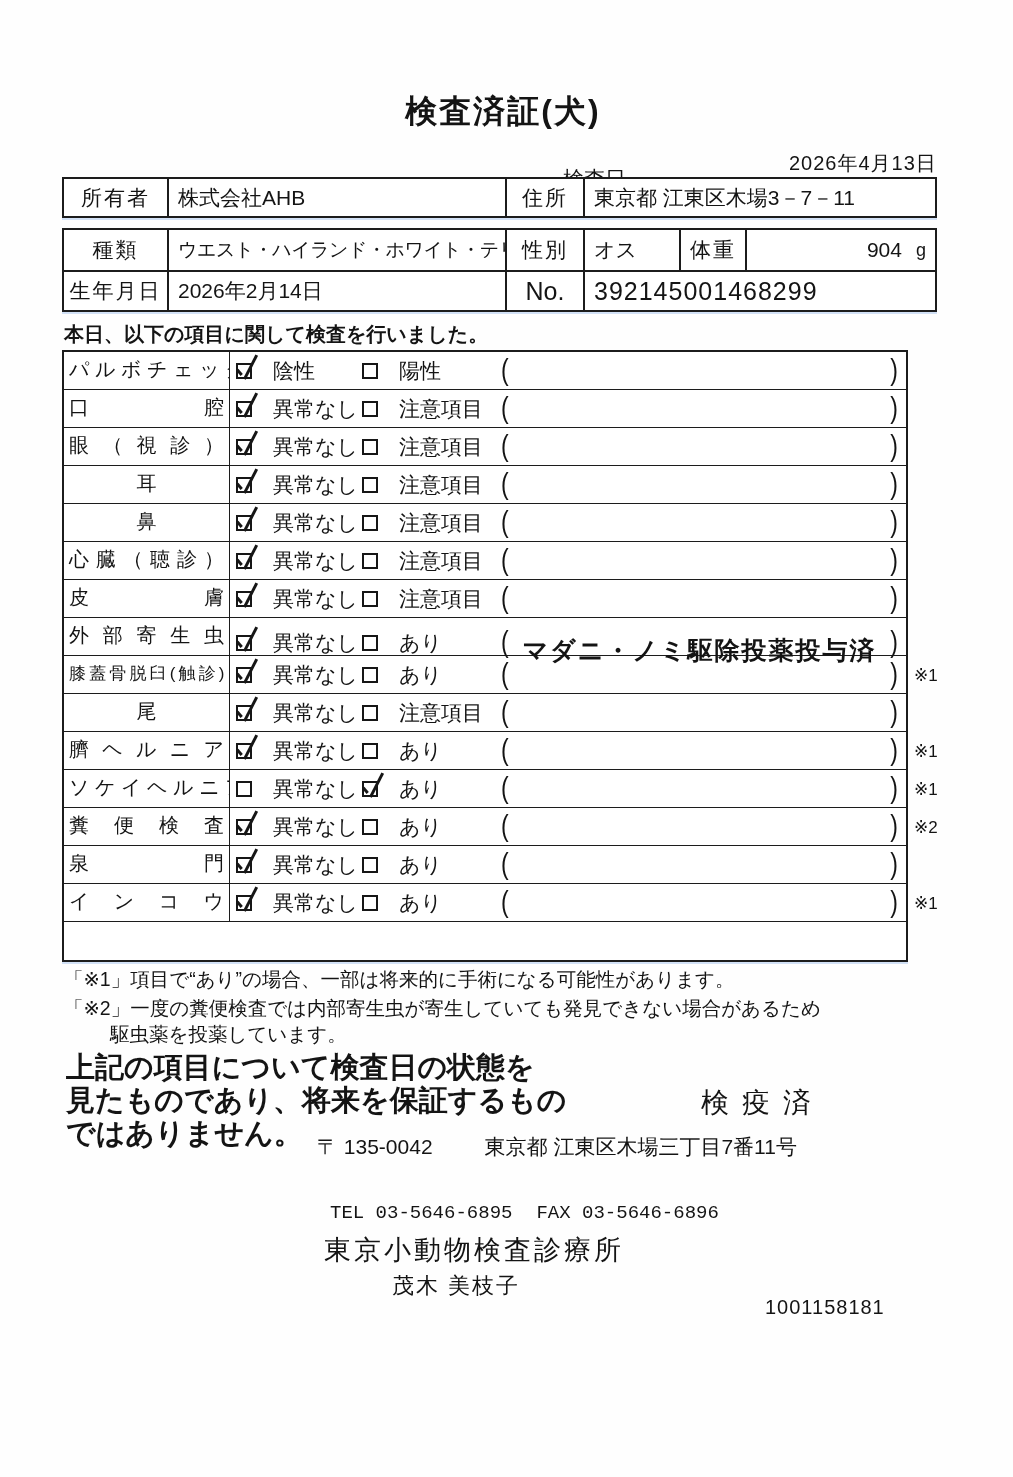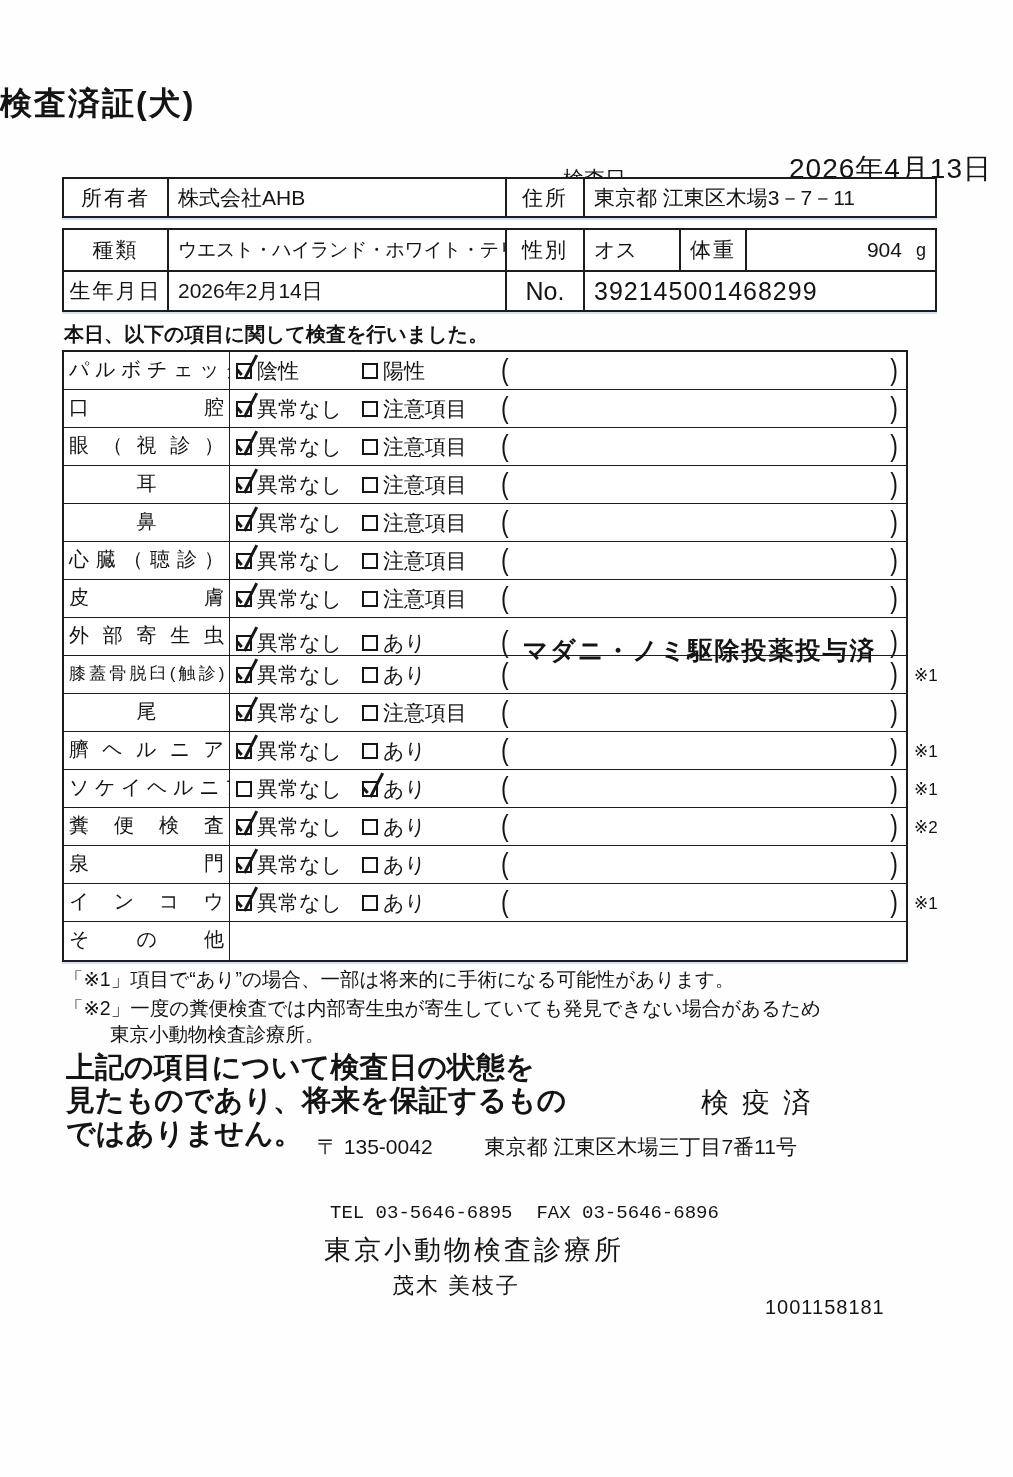--- a/index.html
+++ b/index.html
@@ -2,25 +2,25 @@
 <html><head>
 <meta charset="utf-8">
 <style>
   html,body{margin:0;padding:0;background:#9a9a9a;}
   .page{
     position:relative;width:1013px;height:1477px;background:#fefefe;
     font-family:"Liberation Sans","DejaVu Sans",sans-serif;color:#141414;
     margin:0 auto;overflow:hidden;
   }
   .title{
-    position:absolute;top:82px;left:0;width:990px;text-align:left;
-    font-size:32px;font-weight:bold;letter-spacing:2px;margin:0;
+    position:absolute;top:82px;left:0;width:990px;text-align:center;
+    font-size:32px;font-weight:bold;letter-spacing:2px;margin:8px;
   }
   .insp-label{position:absolute;top:150px;left:563px;font-size:21px;margin-top:15px;}
-  .insp-date{position:absolute;top:150px;left:789px;font-size:28px;letter-spacing:1px;}
+  .insp-date{position:absolute;top:150px;left:789px;font-size:20px;letter-spacing:1px;}
 
   .tbl{
     position:absolute;left:62px;width:875px;display:grid;
     border:2.5px solid #1c1c1c;box-sizing:border-box;background:#fff;
     box-shadow:0 2px 0 rgba(110,160,230,.30);
   }
   .tbl1{top:177px;grid-template-columns:103px 338px 78px 1fr;grid-auto-rows:37px;}
   .tbl2{top:228px;grid-template-columns:103px 338px 78px 96px 66px 1fr;grid-auto-rows:40px;}
   .cell{
     display:flex;align-items:center;box-sizing:border-box;font-size:21px;
@@ -47,21 +47,21 @@
   }
   .erow:last-child{border-bottom:none;}
   .item{
     border-right:1.6px solid #1c1c1c;box-sizing:border-box;
     padding:0 5px;font-size:20px;line-height:35px;
     text-align:justify;text-align-last:justify;overflow:hidden;white-space:nowrap;
   }
   .item.single{text-align:center;text-align-last:center;}
   .item.small{font-size:17px;letter-spacing:-0.5px;line-height:36px;}
   .opts{display:flex;align-items:center;padding-left:6px;overflow:visible;}
-  .opt{display:inline-flex;align-items:center;width:126px;flex:none;font-size:21px;gap:5px;overflow:visible;}
+  .opt{display:inline-flex;align-items:center;width:126px;flex:none;font-size:21px;gap:21px;overflow:visible;}
   .opt.opt2{width:139px;}
   .optlbl{white-space:nowrap;}
   .cb{
     width:16px;height:16px;border:2px solid #161616;position:relative;
     flex:none;box-sizing:border-box;background:#fff;
   }
   .cb.checked::after{
     content:"";position:absolute;left:5px;bottom:-2px;width:2.5px;height:27px;
     background:#161616;transform:rotate(27deg);transform-origin:bottom center;
   }
@@ -411,29 +411,28 @@
         </span>
         <span class="paren">
           <span class="po">(</span>
           <span class="pc-content"></span>
           <span class="pcl">)</span>
         </span>
       </div>
       <span class="note">※1</span>
     </div>
       <div class="erow">
-      <div class="item">そ の 他</div>
       <div class="opts"></div>
       <span class="note"></span>
     </div>
     </div>
 
   <div class="fn fn1">「※1」項目で“あり”の場合、一部は将来的に手術になる可能性があります。</div>
   <div class="fn fn2a">「※2」一度の糞便検査では内部寄生虫が寄生していても発見できない場合があるため</div>
-  <div class="fn fn2b">東京小動物検査診療所。</div>
+  <div class="fn fn2b">駆虫薬を投薬しています。</div>
 
   <div class="disclaimer">
     <div>上記の項目について検査日の状態を</div>
     <div>見たものであり、将来を保証するもの</div>
     <div>ではありません。</div>
   </div>
 
   <div class="stamp">検疫済</div>
 
   <div class="postal">

